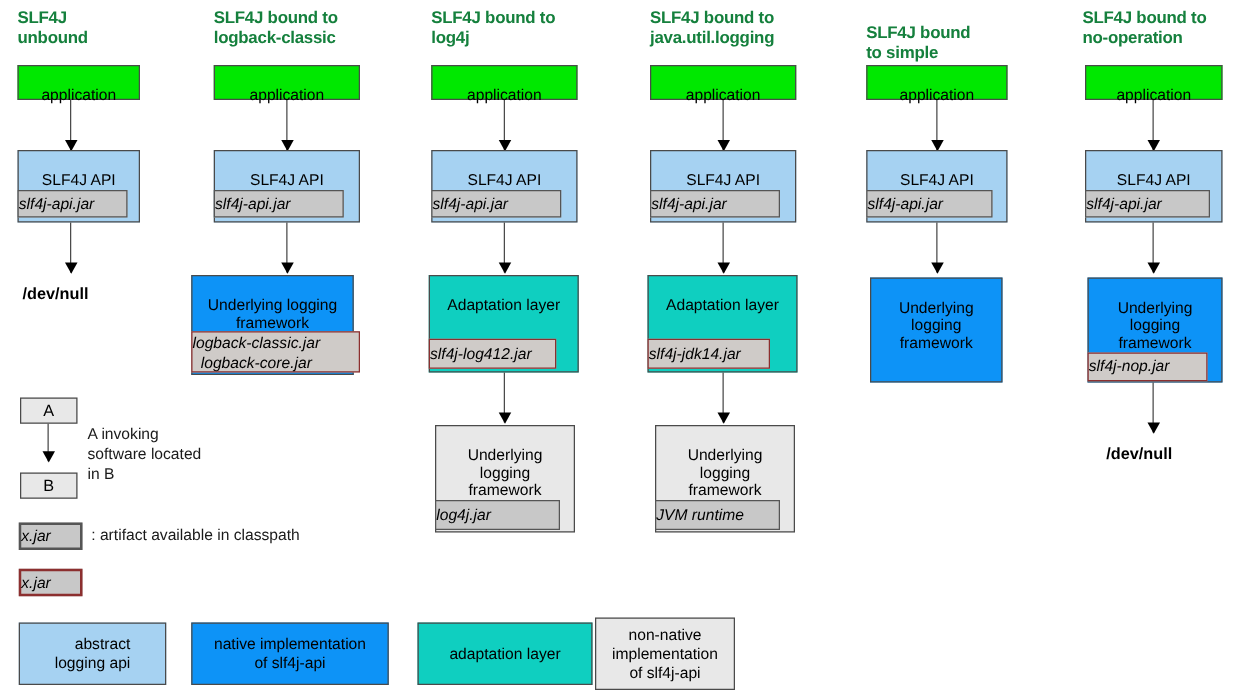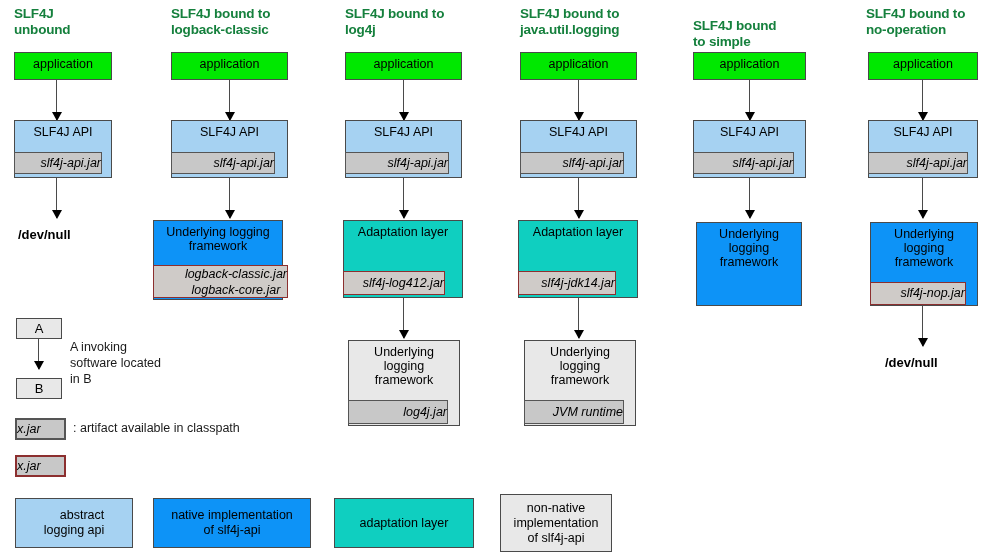--- a/index.html
+++ b/index.html
@@ -28,41 +28,41 @@
   .box {
     position: absolute;
     border: 1px solid #4a4a4a;
     color: #000000;
     font-size: 12.5px;
     line-height: 14px;
     text-align: center;
     display: flex;
     align-items: flex-start;
     justify-content: center;
-    padding-top: 4px;
+    padding-top: 16px;
     white-space: pre-line;
   }
   .green   { background: #00e800; }
   .lblue   { background: #a6d2f2; }
   .blue    { background: #0d93f7; }
   .teal    { background: #0fcfc0; }
   .grey    { background: #e8e8e8; }
   
   .jar {
     position: absolute;
     background: #c8c8c8;
     border: 1px solid #555555;
     font-style: italic;
     font-size: 12.5px;
     line-height: 15px;
     color: #000000;
     text-align: center;
     display: flex;
     align-items: center;
-    justify-content: flex-end;
+    justify-content: flex-start;
     white-space: pre-line;
   }
   .jar.binding { border: 1px solid #8c2f2f; background: #cfcbc8; }
   
   .arrow {
     position: absolute;
     width: 1px;
     background: #4a4a4a;
   }
   .arrow::after {
@@ -291,19 +291,19 @@
     <span>abstract
 logging api</span>
   </div>
   <div class="swatch blue" style="left:153px; top:498px; width:158px; height:50px;">
     <span>native implementation
 of slf4j-api</span>
   </div>
   <div class="swatch teal" style="left:334px; top:498px; width:140px; height:50px;">
     <span>adaptation layer</span>
   </div>
-  <div class="swatch grey" style="left:500px; top:494px; width:112px; height:58px;">
+  <div class="swatch grey" style="left:476px; top:494px; width:112px; height:58px;">
     <span>non-native
 implementation
 of slf4j-api</span>
   </div>
 
 </div>
 
 </body></html>

